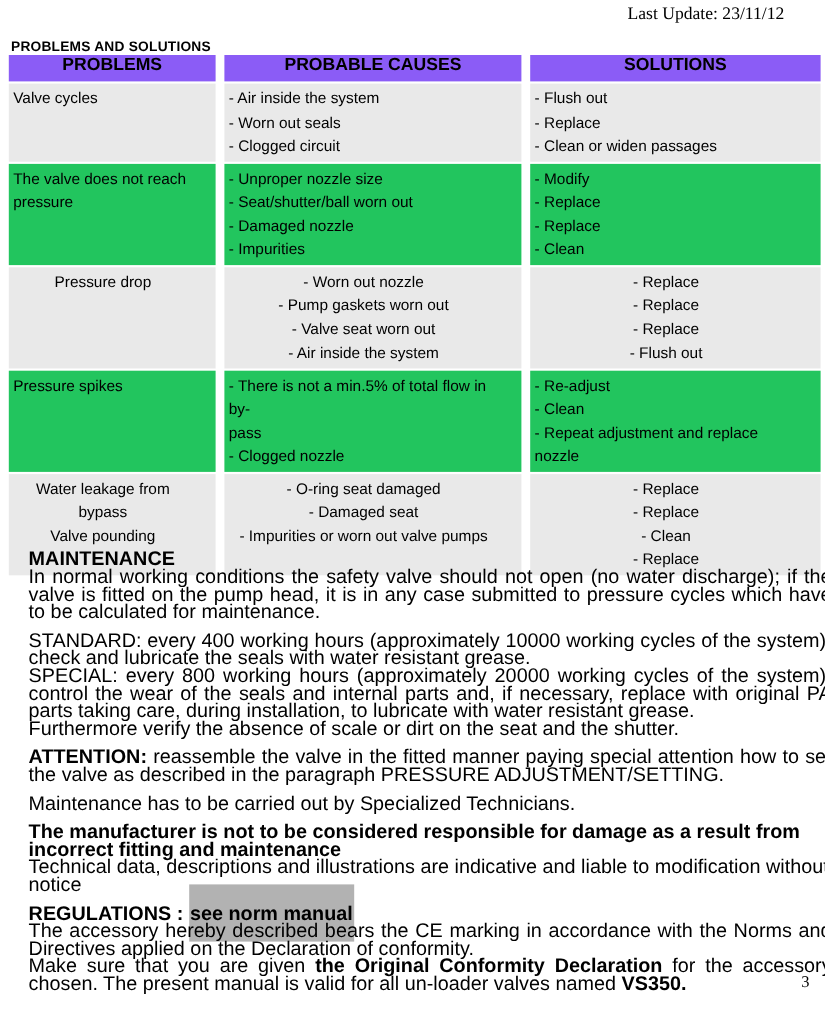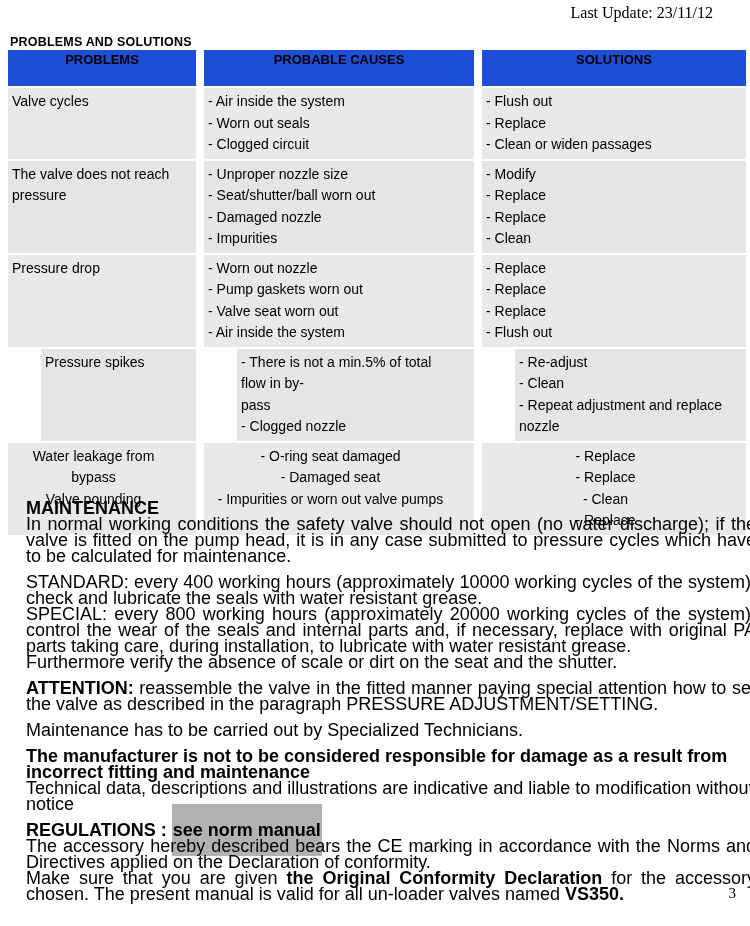--- a/index.html
+++ b/index.html
@@ -26,34 +26,34 @@
   .ps-table{
     position:absolute;top:50px;left:8px;width:738px;
   }
   .thead,.trow{
     display:grid;
     grid-template-columns:188px 270px 264px;
     column-gap:8px;
     margin-bottom:2px;
   }
   .thead .hcell{
-    background:#1d4ed8;
-    font-weight:bold;font-size:13px;
-    text-align:center;line-height:20px;height:36px;
+    background:#8b5cf6;
+    font-weight:bold;font-size:16px;
+    text-align:center;line-height:20px;height:24px;
   }
   .trow .cell{
     font-size:14px;line-height:21.5px;
     padding:3px 21px 3px 4px;
   }
   .trow.light .cell{background:#e9e9e9;}
-  .trow.dark  .cell{background:#e5e5e5;}
+  .trow.dark  .cell{background:#22c55e;}
   .trow:nth-child(1) .cell{min-height:62px;}
   .trow:nth-child(2) .cell{min-height:80px;}
-  .trow:nth-child(3) .cell{min-height:81px;}
-  .trow:nth-child(4) .cell{min-height:80px;margin-left:33px;}
+  .trow:nth-child(3) .cell{min-height:81px;text-align:center;}
+  .trow:nth-child(4) .cell{min-height:80px;}
   .trow:nth-child(5) .cell{min-height:78px;text-align:center;}
   
   .bodytext{
     position:absolute;top:500px;left:10px;width:730px;
     font-size:18px;line-height:16px;margin-left:16px;
   }
   .bodytext p{margin:0;}
   .gap{height:10px;}
   .just{text-align:justify;}
   .b{font-weight:bold;}

